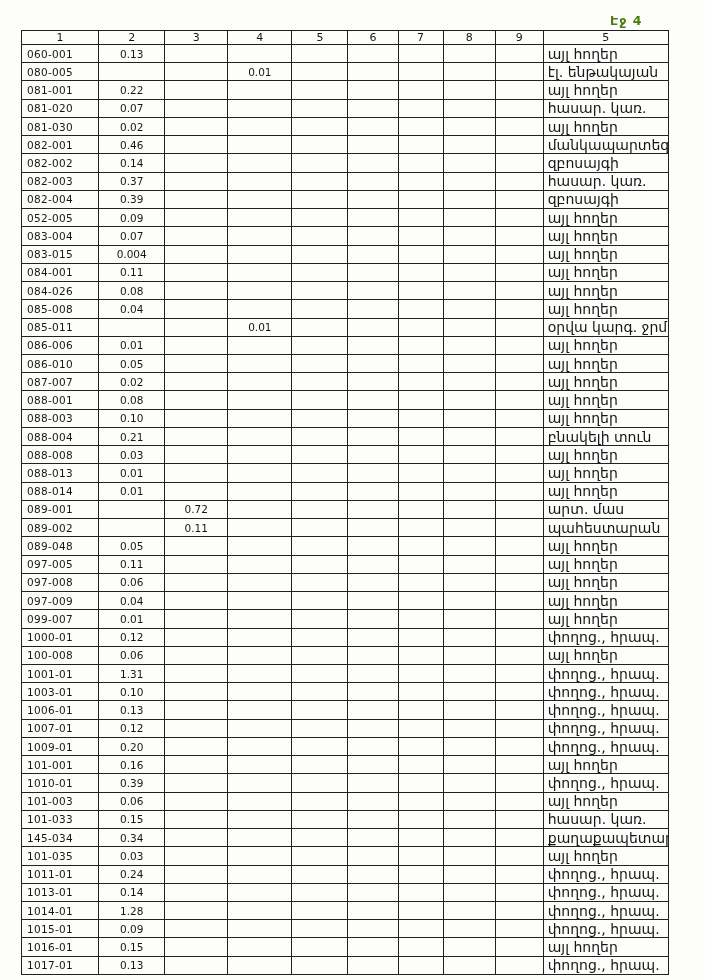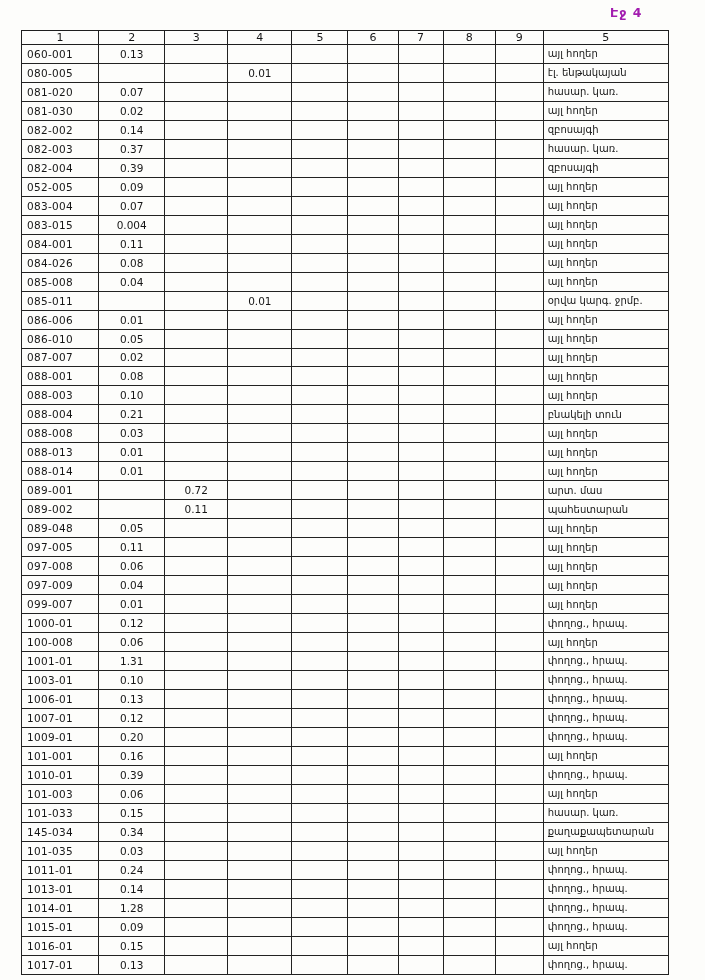--- a/index.html
+++ b/index.html
@@ -6,25 +6,25 @@
   body{
     position:relative;
     width:705px;height:980px;
     background:#fdfdfb;
     font-family:"DejaVu Sans", sans-serif;
     color:#141414;
     overflow:hidden;
   }
   .page-header{
     position:absolute;
-    top:5px;left:610px;
+    top:13px;left:610px;
     font-size:12.5px;
     font-weight:bold;
     letter-spacing:1px;
-    color:#a21caf;
+    color:#4d7c0f;
   }
   table.scan-table{
     position:absolute;
     top:30px;left:21px;
     width:648px;height:945px;
     border-collapse:collapse;
     table-layout:fixed;
   }
   .scan-table th{
     border:1.6px solid #1e1e1e;
@@ -37,21 +37,21 @@
   .scan-table td{
     border:1.4px solid #222;
     font-size:10.5px;
     padding:0 2px;
     white-space:nowrap;
     overflow:hidden;
     color:#161616;
   }
   .scan-table td.c0{text-align:left;padding-left:5px;letter-spacing:0.3px;margin-left:32px;}
   .scan-table td.cnum{text-align:center;}
-  .scan-table td.c9{text-align:left;padding-left:4px;font-size:10px;}
+  .scan-table td.c9{text-align:left;padding-left:4px;font-size:14px;}
   .scan-table td.mark-cell, .scan-table th.mark-cell{
     border:none;
     background:transparent;
     text-align:left;
     padding-left:7px;
     font-size:8px;
     font-style:italic;
     color:#4a4a4a;
     letter-spacing:-0.5px;
   }
@@ -111,20 +111,33 @@
         <td class="cnum">0.01</td>
         <td class="cnum"></td>
         <td class="cnum"></td>
         <td class="cnum"></td>
         <td class="cnum"></td>
         <td class="cnum"></td>
         <td class="c9">էլ. ենթակայան</td>
         <td class="mark-cell"></td>
       </tr>
       <tr>
+        <td class="c0">081-001</td>
+        <td class="cnum">0.22</td>
+        <td class="cnum"></td>
+        <td class="cnum"></td>
+        <td class="cnum"></td>
+        <td class="cnum"></td>
+        <td class="cnum"></td>
+        <td class="cnum"></td>
+        <td class="cnum"></td>
+        <td class="c9">այլ հողեր</td>
+        <td class="mark-cell"></td>
+      </tr>
+      <tr>
         <td class="c0">081-020</td>
         <td class="cnum">0.07</td>
         <td class="cnum"></td>
         <td class="cnum"></td>
         <td class="cnum"></td>
         <td class="cnum"></td>
         <td class="cnum"></td>
         <td class="cnum"></td>
         <td class="cnum"></td>
         <td class="c9">հասար. կառ.</td>
@@ -134,20 +147,33 @@
         <td class="c0">081-030</td>
         <td class="cnum">0.02</td>
         <td class="cnum"></td>
         <td class="cnum"></td>
         <td class="cnum"></td>
         <td class="cnum"></td>
         <td class="cnum"></td>
         <td class="cnum"></td>
         <td class="cnum"></td>
         <td class="c9">այլ հողեր</td>
+        <td class="mark-cell"></td>
+      </tr>
+      <tr>
+        <td class="c0">082-001</td>
+        <td class="cnum">0.46</td>
+        <td class="cnum"></td>
+        <td class="cnum"></td>
+        <td class="cnum"></td>
+        <td class="cnum"></td>
+        <td class="cnum"></td>
+        <td class="cnum"></td>
+        <td class="cnum"></td>
+        <td class="c9">մանկապարտեզ</td>
         <td class="mark-cell"></td>
       </tr>
       <tr>
         <td class="c0">082-002</td>
         <td class="cnum">0.14</td>
         <td class="cnum"></td>
         <td class="cnum"></td>
         <td class="cnum"></td>
         <td class="cnum"></td>
         <td class="cnum"></td>

